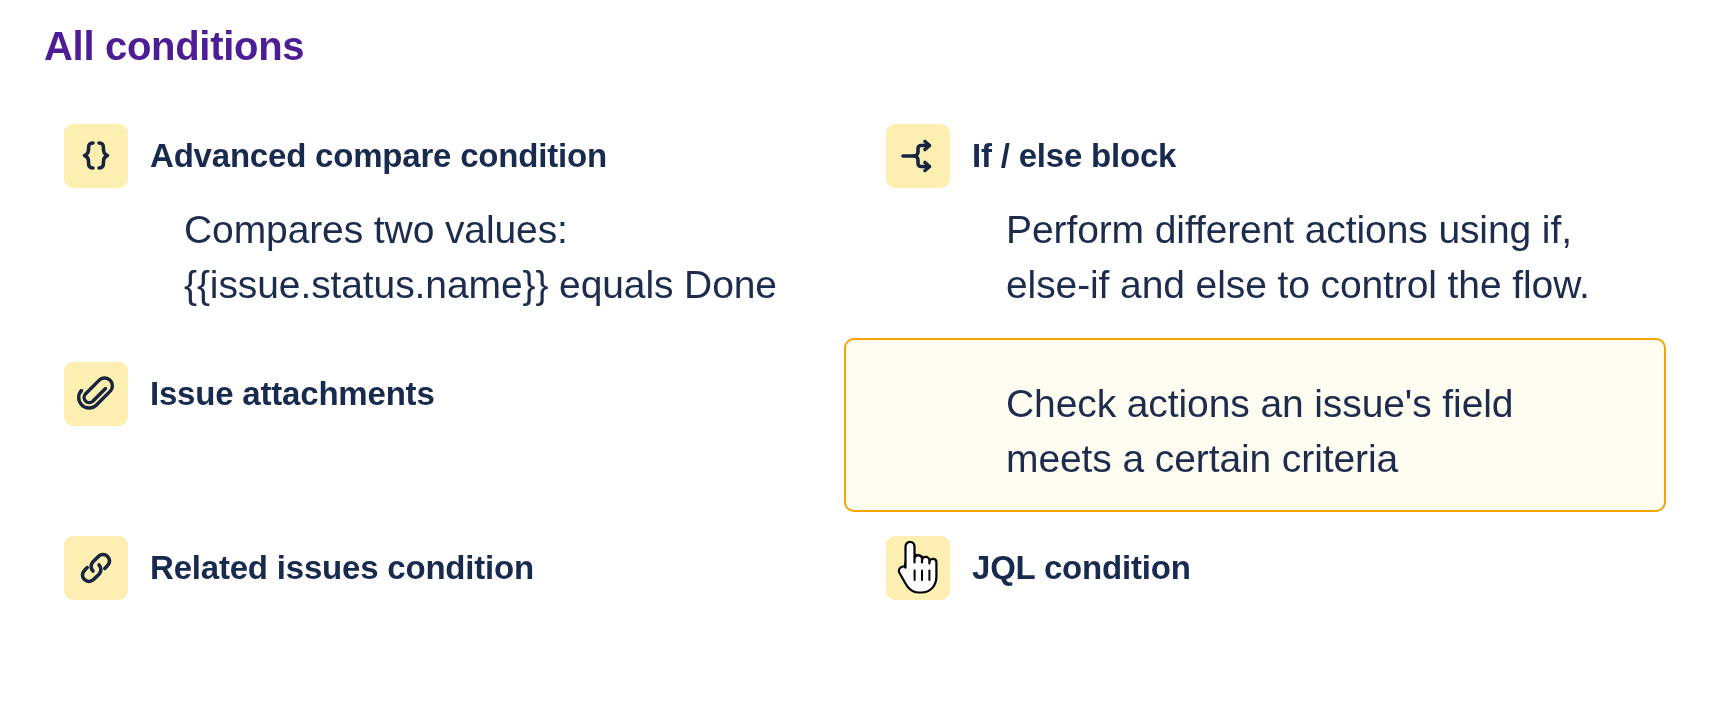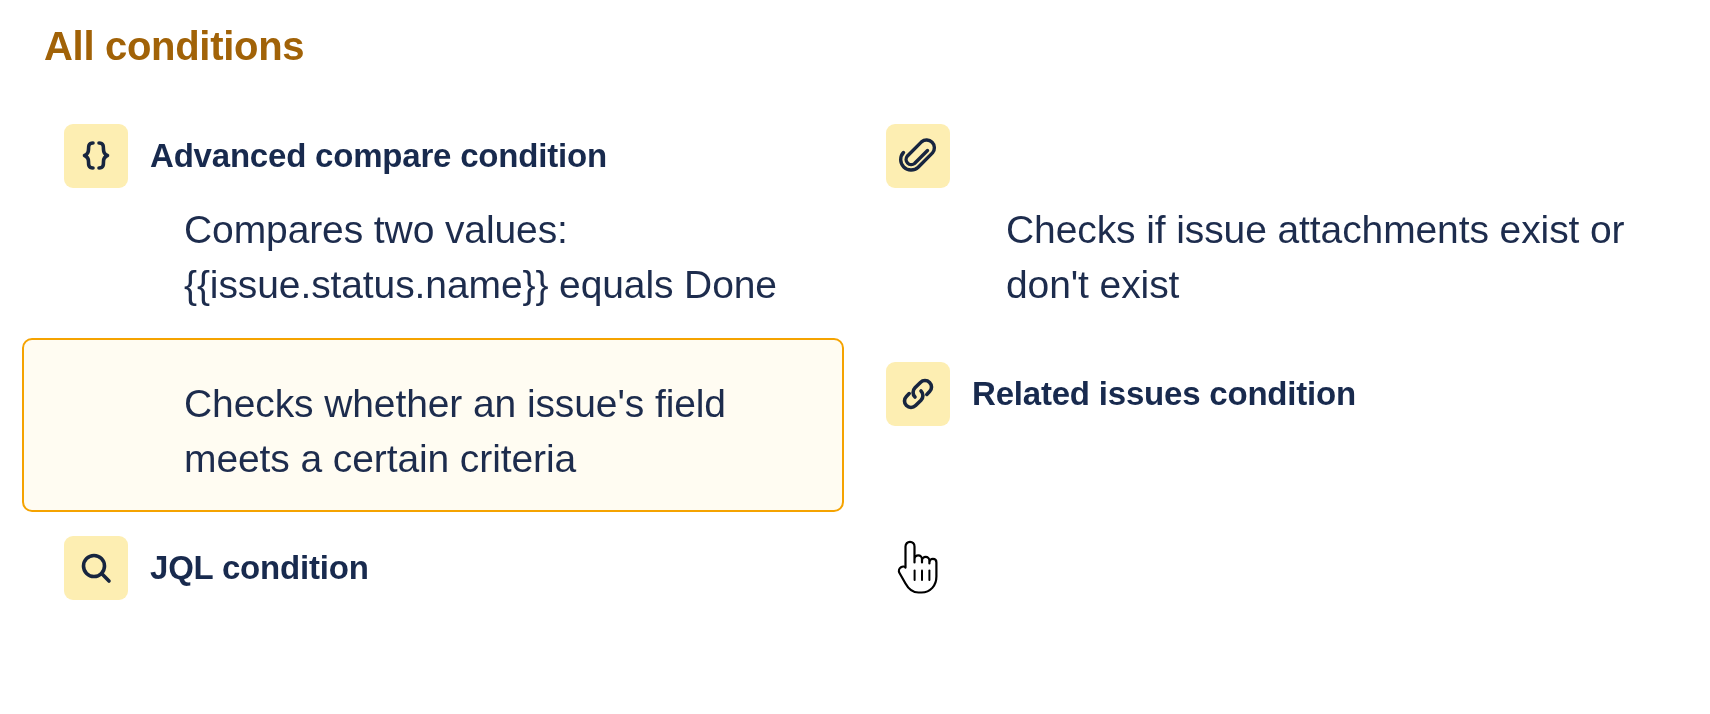--- a/index.html
+++ b/index.html
@@ -26,21 +26,21 @@
 
   
   .page-title {
     position: absolute;
     left: 44px;
     top: 20px;
     font-size: 40px;
     line-height: 52px;
     font-weight: 700;
     letter-spacing: -0.3px;
-    color: #a16207;
+    color: #4c1d95;
     white-space: nowrap;
   }
 
   
   .cards-grid {
     position: absolute;
     left: 0;
     top: 100px;
     width: 1710px;
     display: grid;
@@ -130,34 +130,48 @@
           <svg width="40" height="40" viewBox="0 0 40 40">
             <path d="M17 7 C12.5 7 12.5 10 12.5 13.5 C12.5 17 11 18.5 8.5 19.5 C11 20.5 12.5 22 12.5 25.5 C12.5 29 12.5 32 17 32" fill="none" stroke="#17253F" stroke-width="3.6" stroke-linecap="round" stroke-linejoin="round"></path>
             <path d="M23 7 C27.5 7 27.5 10 27.5 13.5 C27.5 17 29 18.5 31.5 19.5 C29 20.5 27.5 22 27.5 25.5 C27.5 29 27.5 32 23 32" fill="none" stroke="#17253F" stroke-width="3.6" stroke-linecap="round" stroke-linejoin="round"></path>
           </svg>
         </span>
         <span class="card-title">Advanced compare condition</span>
       </div>
       <div class="card-desc">Compares two values: {{issue.status.name}} equals Done</div>
     </div>
 
+    <div class="card">
+      <div class="card-head">
+        <span class="card-icon">
+          <svg width="40" height="40" viewBox="0 0 40 40">
+            <path d="M5 20 H16 A4 4 0 0 0 20 16 V12.5 A3 3 0 0 1 23 9.5 H31" fill="none" stroke="#17253F" stroke-width="3.6" stroke-linecap="round" stroke-linejoin="round"></path>
+            <path d="M16 20 A4 4 0 0 1 20 24 V27.5 A3 3 0 0 0 23 30.5 H31" fill="none" stroke="#17253F" stroke-width="3.6" stroke-linecap="round" stroke-linejoin="round"></path>
+            <path d="M27 5.5 L31.5 9.5 L27 13.5" fill="none" stroke="#17253F" stroke-width="3.6" stroke-linecap="round" stroke-linejoin="round"></path>
+            <path d="M27 26.5 L31.5 30.5 L27 34.5" fill="none" stroke="#17253F" stroke-width="3.6" stroke-linecap="round" stroke-linejoin="round"></path>
+          </svg>
+        </span>
+        <span class="card-title">If / else block</span>
+      </div>
+      <div class="card-desc">Perform different actions using if, else-if and else to control the flow.</div>
+    </div>
 
     <div class="card">
       <div class="card-head">
         <span class="card-icon">
           <svg width="40" height="40" viewBox="0 0 40 40">
             <path d="M29.5 14.5 L16.5 27.5 A5.2 5.2 0 0 1 9.2 20.2 L23.5 5.9 A7.8 7.8 0 0 1 34.5 16.9 L20.2 31.2 A10.4 10.4 0 0 1 5.5 16.5" fill="none" stroke="#17253F" stroke-width="3.4" stroke-linecap="round" stroke-linejoin="round"></path>
           </svg>
         </span>
-      </div>
-      <div class="card-desc">Checks if issue attachments exist or don't exist</div>
+        <span class="card-title">Issue attachments</span>
+      </div>
     </div>
 
     <div class="card selected">
-      <div class="card-desc">Checks whether an issue's field meets a certain criteria</div>
+      <div class="card-desc">Check actions an issue's field meets a certain criteria</div>
     </div>
 
     <div class="card">
       <div class="card-head">
         <span class="card-icon">
           <svg width="40" height="40" viewBox="0 0 40 40">
             <path d="M17 23 A6.5 6.5 0 0 1 17 13.8 L22.4 8.4 A6.5 6.5 0 0 1 31.6 17.6 L28.8 20.4" fill="none" stroke="#17253F" stroke-width="3.6" stroke-linecap="round" stroke-linejoin="round"></path>
             <path d="M23 17 A6.5 6.5 0 0 1 23 26.2 L17.6 31.6 A6.5 6.5 0 0 1 8.4 22.4 L11.2 19.6" fill="none" stroke="#17253F" stroke-width="3.6" stroke-linecap="round" stroke-linejoin="round"></path>
           </svg>
         </span>

